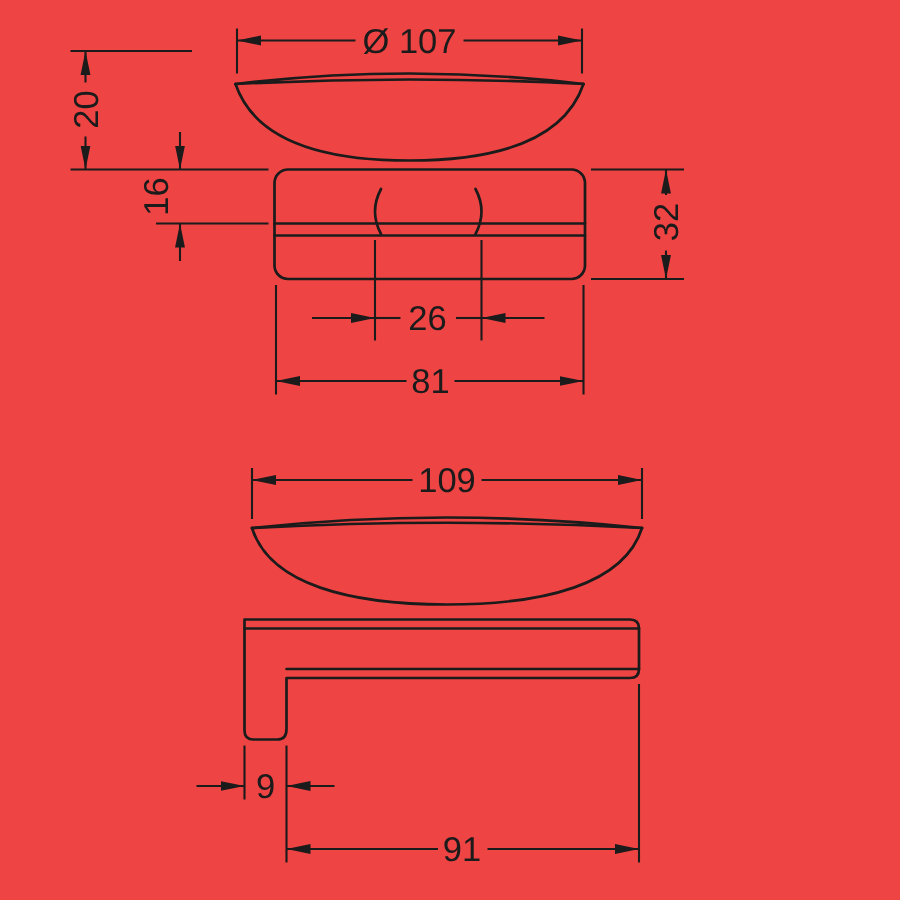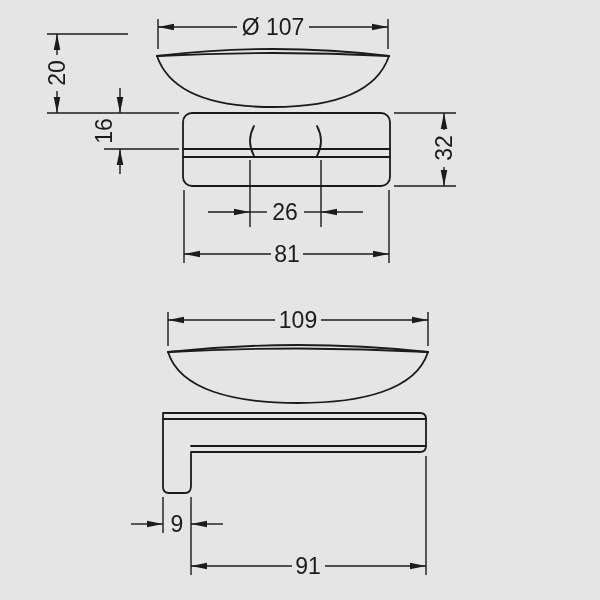--- a/index.html
+++ b/index.html
@@ -1,17 +1,17 @@
 <!DOCTYPE html>
 <html><head>
 <meta charset="utf-8">
 <style>
   html, body { margin: 0; padding: 0; background: #ffffff; }
   .stage {
-    width: 600px; height: 600px; background: #e5e5e5;
+    width: 600px; height: 600px; background: #ef4444;
     position: relative; overflow: hidden;
     font-family: "Liberation Sans", sans-serif;
   }
   svg { display: block; }
   .obj { fill: none; stroke: #1b1b1b; stroke-width: 1.8; stroke-linecap: round; stroke-linejoin: round; }
   .dim { fill: none; stroke: #1b1b1b; stroke-width: 1.4; stroke-linecap: butt; }
   .lbl {
     font-family: "Liberation Sans", sans-serif;
     font-size: 23px; fill: #1b1b1b;
     text-anchor: middle; dominant-baseline: central;

